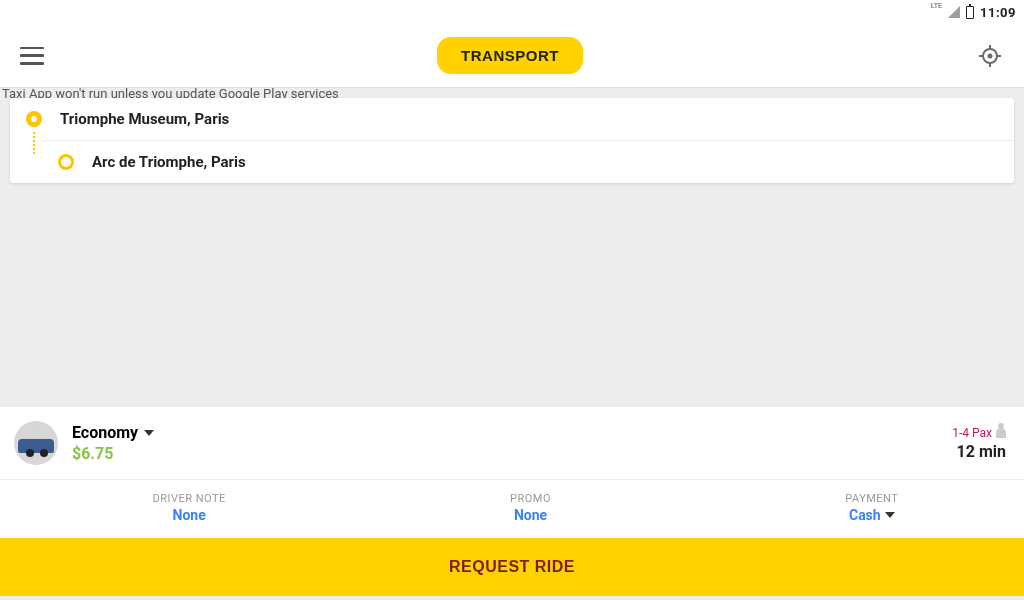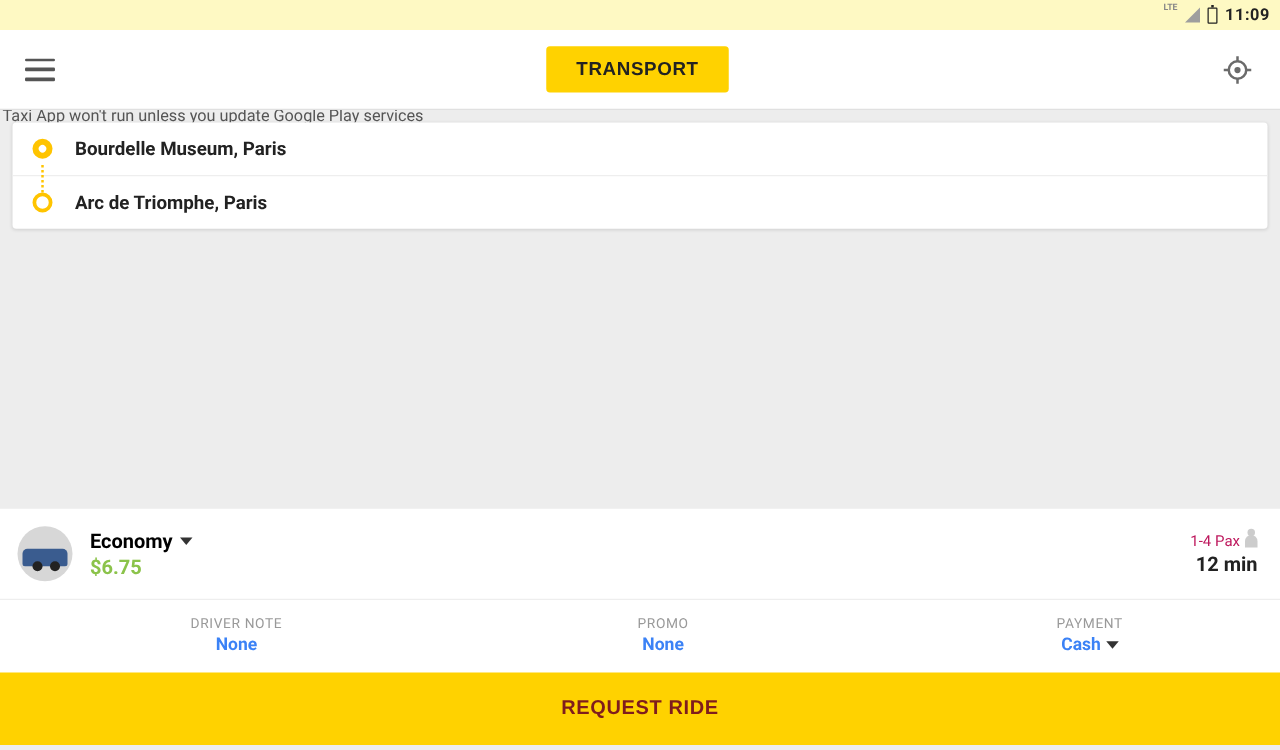--- a/index.html
+++ b/index.html
@@ -1,31 +1,31 @@
 <!DOCTYPE html>
 <html><head>
 <meta charset="utf-8">
 <style>
 * { box-sizing: border-box; margin: 0; padding: 0; }
 html, body { width: 1024px; height: 600px; font-family: Roboto, Arial, sans-serif; overflow: hidden; background: #ededed; }
-.statusbar { height: 24px; background: #fef9c3; display: flex; justify-content: flex-end; align-items: center; padding-right: 8px; font-size: 13px; color: #222; gap: 6px; }
+.statusbar { height: 24px; background: #ffffff; display: flex; justify-content: flex-end; align-items: center; padding-right: 8px; font-size: 13px; color: #222; gap: 6px; }
 .statusbar .lte { font-size: 7px; font-weight: 700; color: #888; align-self: flex-start; margin-top: 2px; }
 .statusbar .signal { width: 0; height: 0; border-style: solid; border-width: 0 0 12px 12px; border-color: transparent transparent #9e9e9e transparent; }
 .statusbar .battery { width: 8px; height: 13px; border: 1px solid #222; border-radius: 1px; position: relative; }
 .statusbar .battery::before { content: ""; position: absolute; top: -3px; left: 2px; width: 2px; height: 2px; background: #222; }
 .statusbar .time { font-weight: 700; letter-spacing: 0.5px; }
 .header { height: 64px; background: #fff; display: flex; align-items: center; justify-content: space-between; padding: 0 20px; border-bottom: 1px solid #e0e0e0; }
 .hamburger { width: 24px; height: 18px; display: flex; flex-direction: column; justify-content: space-between; cursor: pointer; }
 .hamburger span { height: 2.5px; background: #555; border-radius: 1px; }
-.header-title-btn { background: #ffd200; color: #222; font-weight: 700; font-size: 15px; letter-spacing: 0.5px; padding: 10px 24px; border-radius: 3px; border: none; cursor: pointer; }
+.header-title-btn { background: #ffd200; color: #222; font-weight: 700; font-size: 15px; letter-spacing: 0.5px; padding: 10px 24px; border-radius: 14px; border: none; cursor: pointer; }
 .location-btn { width: 28px; height: 28px; display: flex; align-items: center; justify-content: center; cursor: pointer; }
 .warning-strip { height: 10px; overflow: hidden; font-size: 13px; color: #555; padding-left: 2px; line-height: 0px; padding-top: 6px; }
 .route-card { margin: 0 10px; background: #fff; border-radius: 3px; box-shadow: 0 1px 3px rgba(0,0,0,0.12); overflow: hidden; }
 .route-row { display: flex; align-items: center; padding: 12px 16px; gap: 18px; cursor: pointer; }
-.route-row + .route-row { border-top: 1px solid #eee; }
+.route-row + .route-row { border-top: 1px solid #eee; margin-left: 32px; }
 .route-icon { width: 16px; height: 16px; border-radius: 50%; display: flex; align-items: center; justify-content: center; flex-shrink: 0; position: relative; }
 .route-icon.origin { background: #ffc400; }
 .route-icon.origin::after { content: ""; width: 6px; height: 6px; background: #fff; border-radius: 50%; transform: rotate(45deg); }
 .route-icon.dest { border: 3px solid #ffc400; background: #fff; box-sizing: border-box; }
 .route-connector { position: absolute; left: 23px; top: 34px; width: 0; height: 22px; border-left: 2px dotted #ffc400; }
 .route-card { position: relative; }
 .route-label { font-weight: 700; font-size: 15px; color: #222; }
 .bottom-panel { position: absolute; bottom: 4px; left: 0; right: 0; background: #fff; }
 .ride-row { display: flex; align-items: center; padding: 14px 18px 14px 14px; border-bottom: 1px solid #eee; }
 .car-avatar { width: 44px; height: 44px; border-radius: 50%; background: #d7d7d7; overflow: hidden; position: relative; margin-right: 14px; flex-shrink: 0; }
@@ -75,21 +75,21 @@
     </svg>
   </div>
 </div>
 
 <div class="warning-strip">Taxi App won't run unless you update Google Play services</div>
 
 <div class="route-card">
   <div class="route-connector"></div>
   <div class="route-row">
     <div class="route-icon origin"></div>
-    <div class="route-label">Bourdelle Museum, Paris</div>
+    <div class="route-label">Triomphe Museum, Paris</div>
   </div>
   <div class="route-row">
     <div class="route-icon dest"></div>
     <div class="route-label">Arc de Triomphe, Paris</div>
   </div>
 </div>
 
 <div class="bottom-panel">
   <div class="ride-row">
     <div class="car-avatar"></div>

